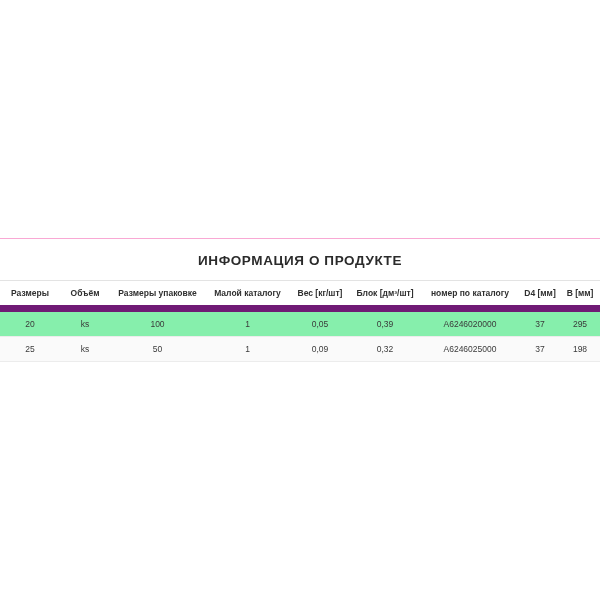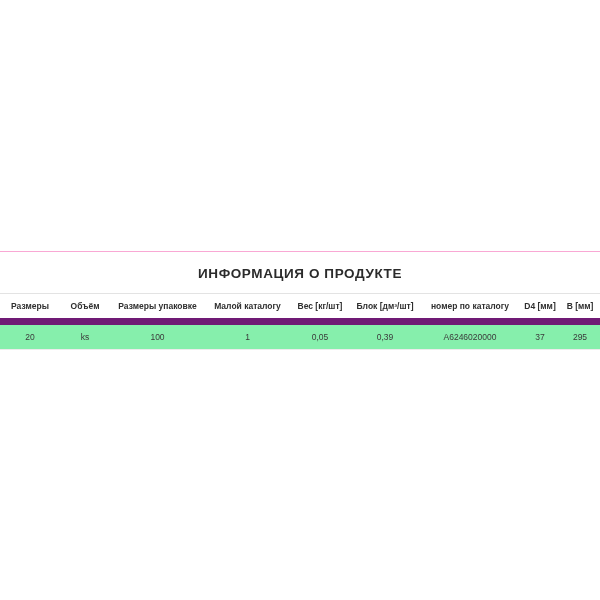--- a/index.html
+++ b/index.html
@@ -106,17 +106,29 @@
           <td>ks</td>
           <td>100</td>
           <td>1</td>
           <td>0,05</td>
           <td>0,39</td>
           <td>A6246020000</td>
           <td>37</td>
           <td>295</td>
 
         </tr>
+        <tr class="even">
+          <td>25</td>
+          <td>ks</td>
+          <td>50</td>
+          <td>1</td>
+          <td>0,09</td>
+          <td>0,32</td>
+          <td>A6246025000</td>
+          <td>37</td>
+          <td>198</td>
+
+        </tr>
       </tbody>
     </table>
 
   </div>
 </div>
 
 </body></html>

